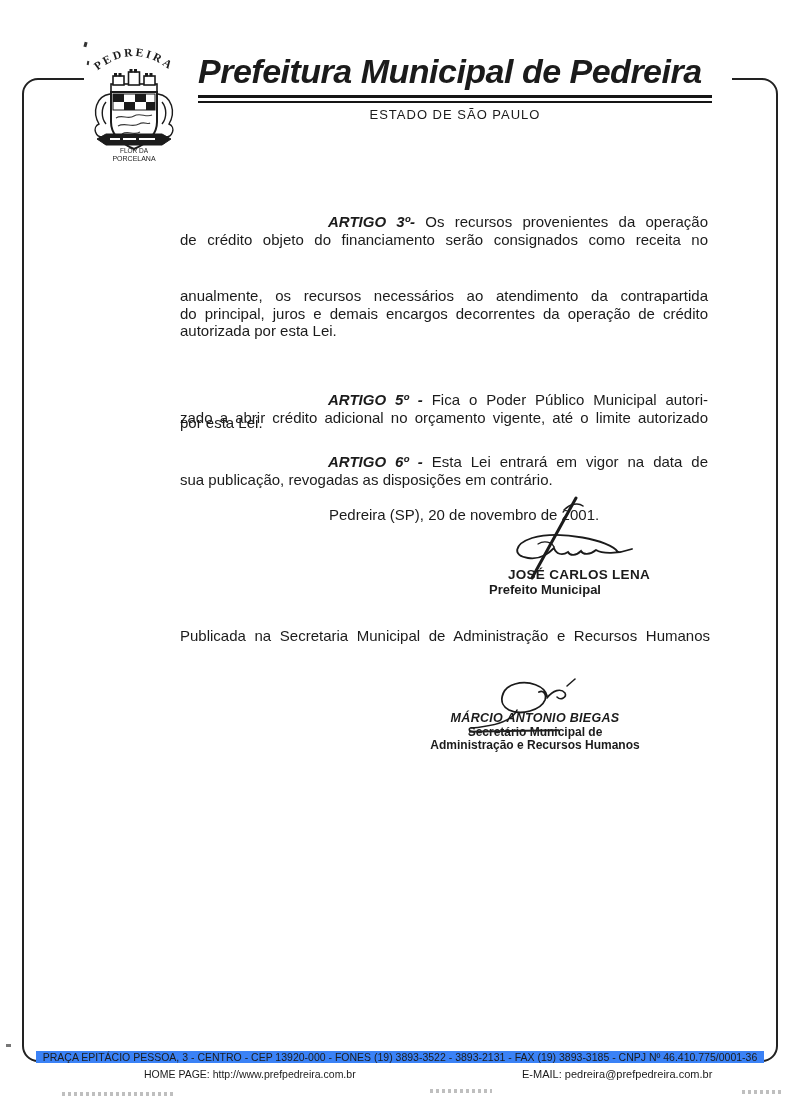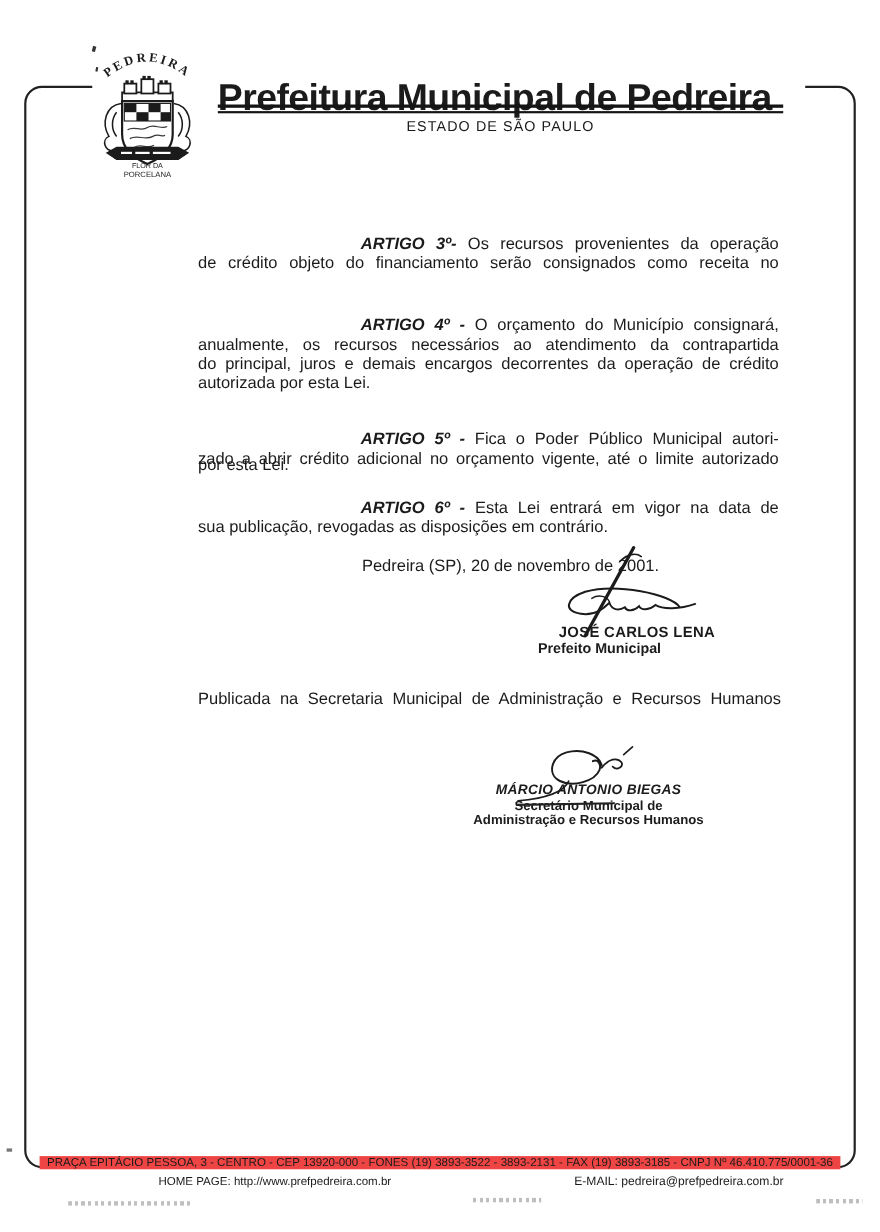--- a/index.html
+++ b/index.html
@@ -14,22 +14,22 @@
   
   #frame {
     left:22px; top:78px; width:756px; height:984px;
     border:2px solid #222; border-radius:16px; z-index:1;
   }
   #frame-gap-top { left:84px; top:70px; width:648px; height:24px; background:#fff; z-index:2; }
 
   
   #logo { left:84px; top:32px; width:100px; height:132px; z-index:4; }
   #title {
-    left:198px; top:70px; width:520px; z-index:4;
-    font-size:34px; font-weight:bold; letter-spacing:-0.5px; white-space:nowrap;
+    left:198px; top:52px; width:520px; z-index:4;
+    font-size:34px; font-weight:bold; letter-spacing:-0.5px; white-space:nowrap;font-style:italic;
   }
   #title-rule1 { left:198px; top:95px; width:514px; height:3px; background:#151515; z-index:4; }
   #title-rule2 { left:198px; top:101px; width:514px; height:2px; background:#151515; z-index:4; }
   #subtitle {
     left:198px; top:107px; width:514px; z-index:4; text-align:center;
     font-size:13px; letter-spacing:1px;
   }
 
   
   .para { width:528px; font-size:15px; line-height:17.6px; z-index:3; }
@@ -53,21 +53,21 @@
   #publication .l1 { text-align:justify; text-align-last:justify; }
 
   #sig2-svg { left:455px; top:674px; width:150px; height:56px; z-index:3; }
   #sig2-name { left:415px; top:711px; width:240px; text-align:center; font-size:12.5px; font-weight:bold; font-style:italic; letter-spacing:.3px; z-index:4; }
   #sig2-t1 { left:415px; top:725px; width:240px; text-align:center; font-size:12px; font-weight:bold; z-index:4; }
   #sig2-t2 { left:415px; top:738px; width:240px; text-align:center; font-size:12px; font-weight:bold; z-index:4; }
   #sig2-strike { left:469px; top:730px; width:90px; height:2px; background:#222; transform:rotate(-1deg); z-index:5; }
 
   
   #footer-line1 { left:30px; top:1051px; width:740px; text-align:center; font-size:10.5px; z-index:3; }
-  #footer-line1 span { background:#ef4444; padding:0 7px; }
+  #footer-line1 span { background:#3b82f6; padding:0 7px; }
   #footer-line2-left { left:96px; top:1068px; font-size:10.5px; z-index:3;padding-left:48px; }
   #footer-line2-right { left:522px; top:1068px; font-size:11px; z-index:3; }
 
   
   .speck { background:#333; z-index:5; }
   #speck1 { left:84px; top:42px; width:3px; height:5px; transform:rotate(15deg); }
   #speck2 { left:87px; top:61px; width:2px; height:4px; transform:rotate(10deg); }
   #speck3 { left:6px; top:1044px; width:5px; height:3px; background:#777; }
   .smudge { height:4px; z-index:3; opacity:.55;
     background:repeating-linear-gradient(90deg,#8a8a8a 0 3px,transparent 3px 6px); }
@@ -143,21 +143,20 @@
   <div class="abs" id="title-rule1"></div>
   <div class="abs" id="title-rule2"></div>
   <div class="abs" id="subtitle">ESTADO DE SÃO PAULO</div>
 
   <div class="abs para" id="p1">
     <div class="pline indent"><span class="art">ARTIGO 3º-</span> <span>Os recursos provenientes da operação</span></div>
     <div class="pline">de crédito objeto do financiamento serão consignados como receita no</div>
   </div>
 
   <div class="abs para" id="p2">
-    <div class="pline indent"><span class="art">ARTIGO 4º -</span> <span>O orçamento do Município consignará,</span></div>
     <div class="pline">anualmente, os recursos necessários ao atendimento da contrapartida</div>
     <div class="pline">do principal, juros e demais encargos decorrentes da operação de crédito</div>
     <div class="pline-last">autorizada por esta Lei.</div>
   </div>
 
   <div class="abs para" id="p3">
     <div class="pline indent"><span class="art">ARTIGO 5º -</span> <span>Fica o Poder Público Municipal autori-</span></div>
     <div class="pline">zado a abrir crédito adicional no orçamento vigente, até o limite autorizado</div>
     <div class="overlap">por esta Lei.</div>
   </div>

